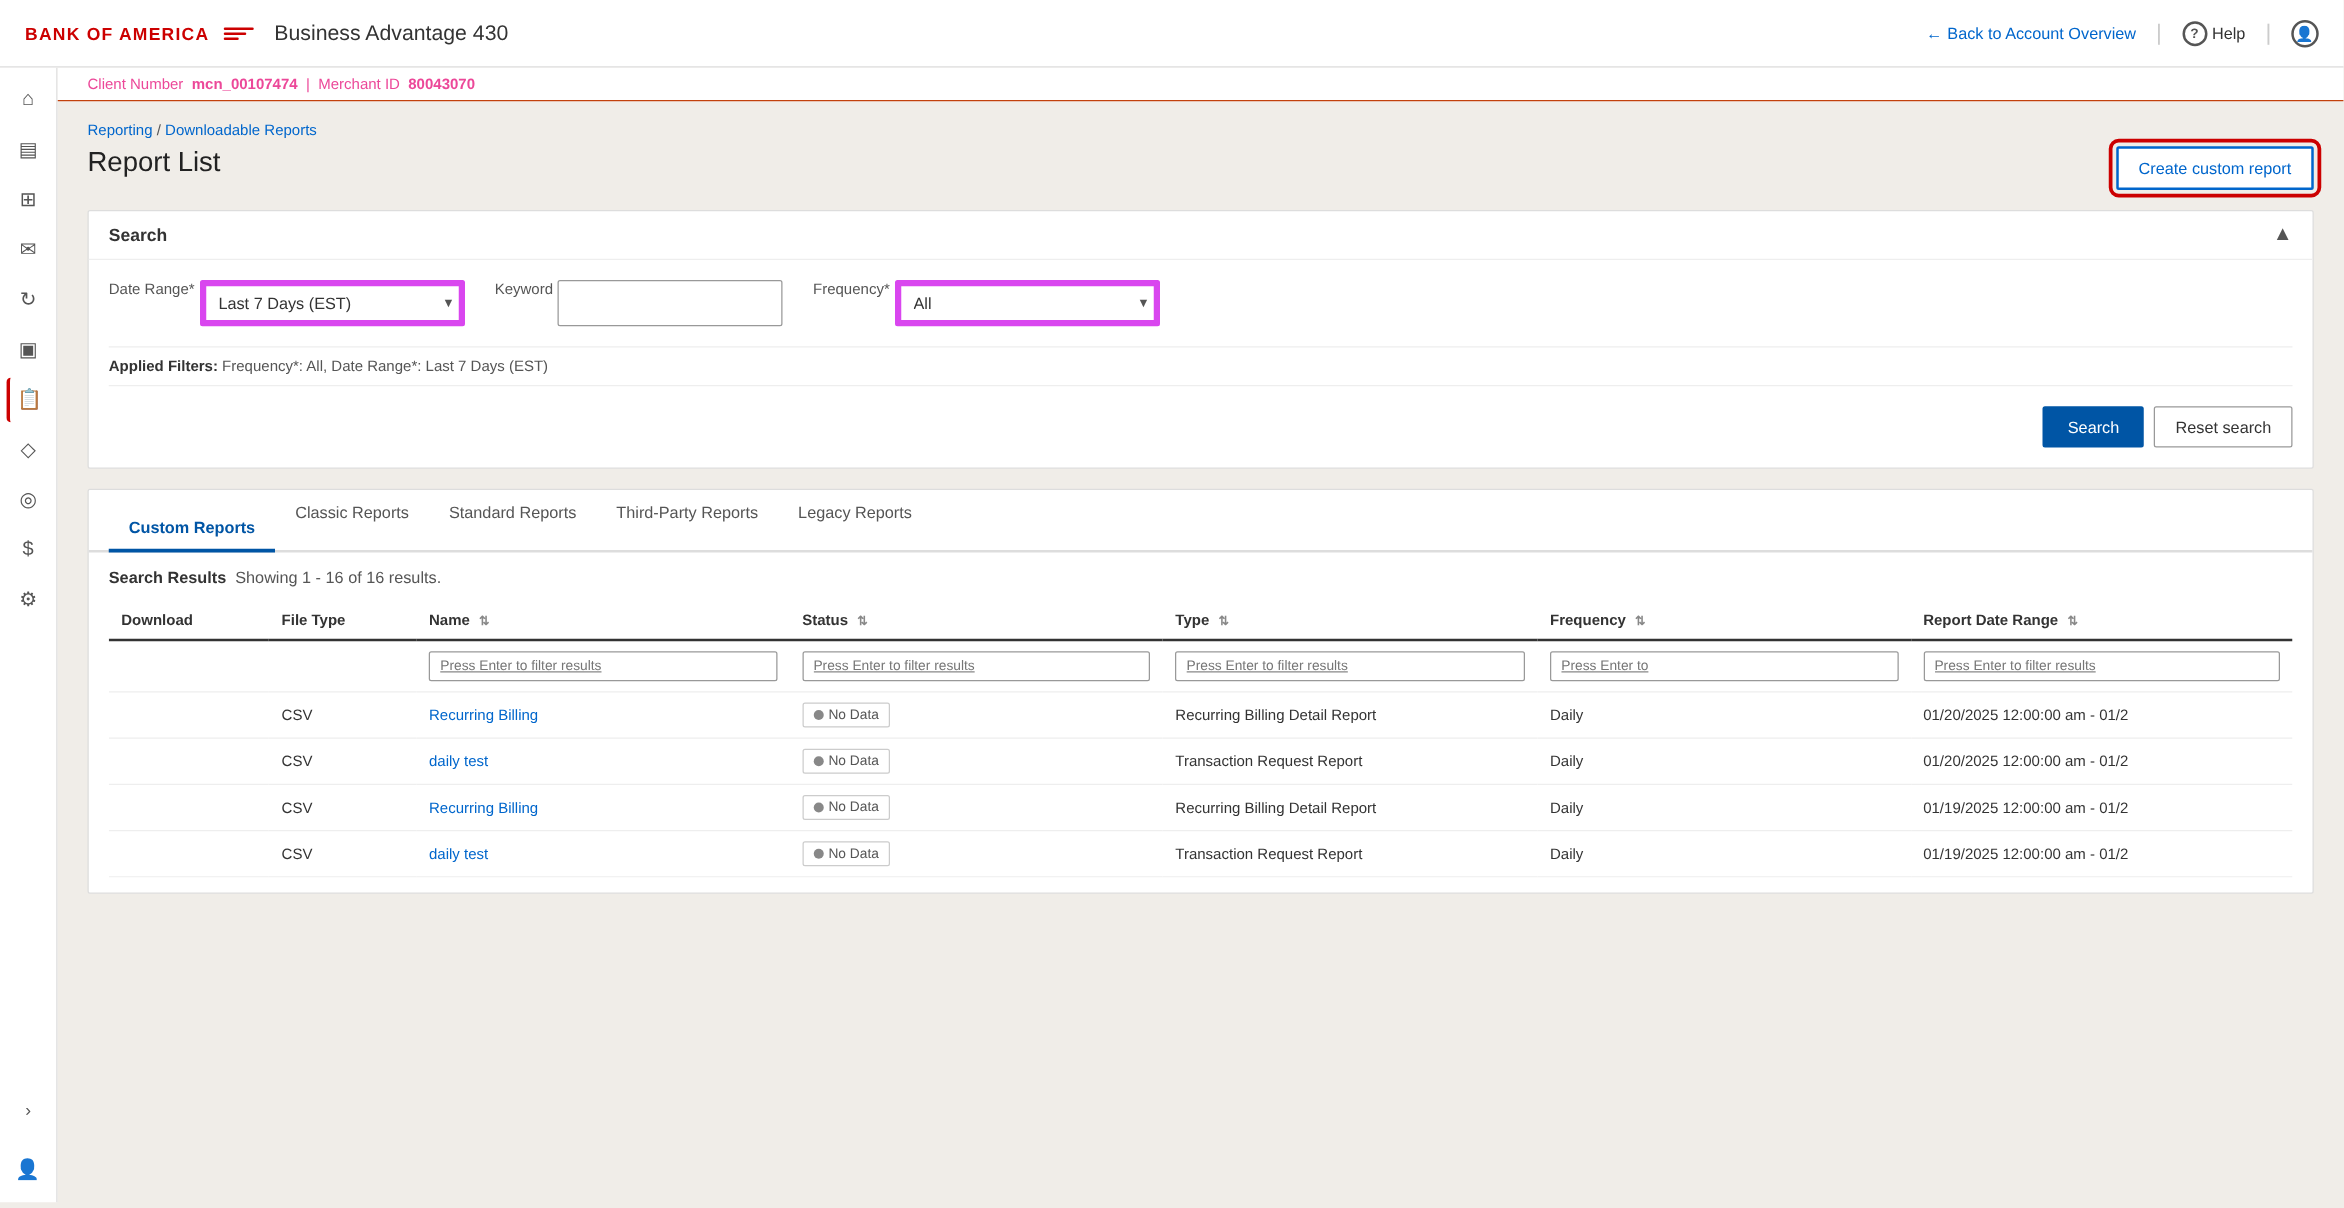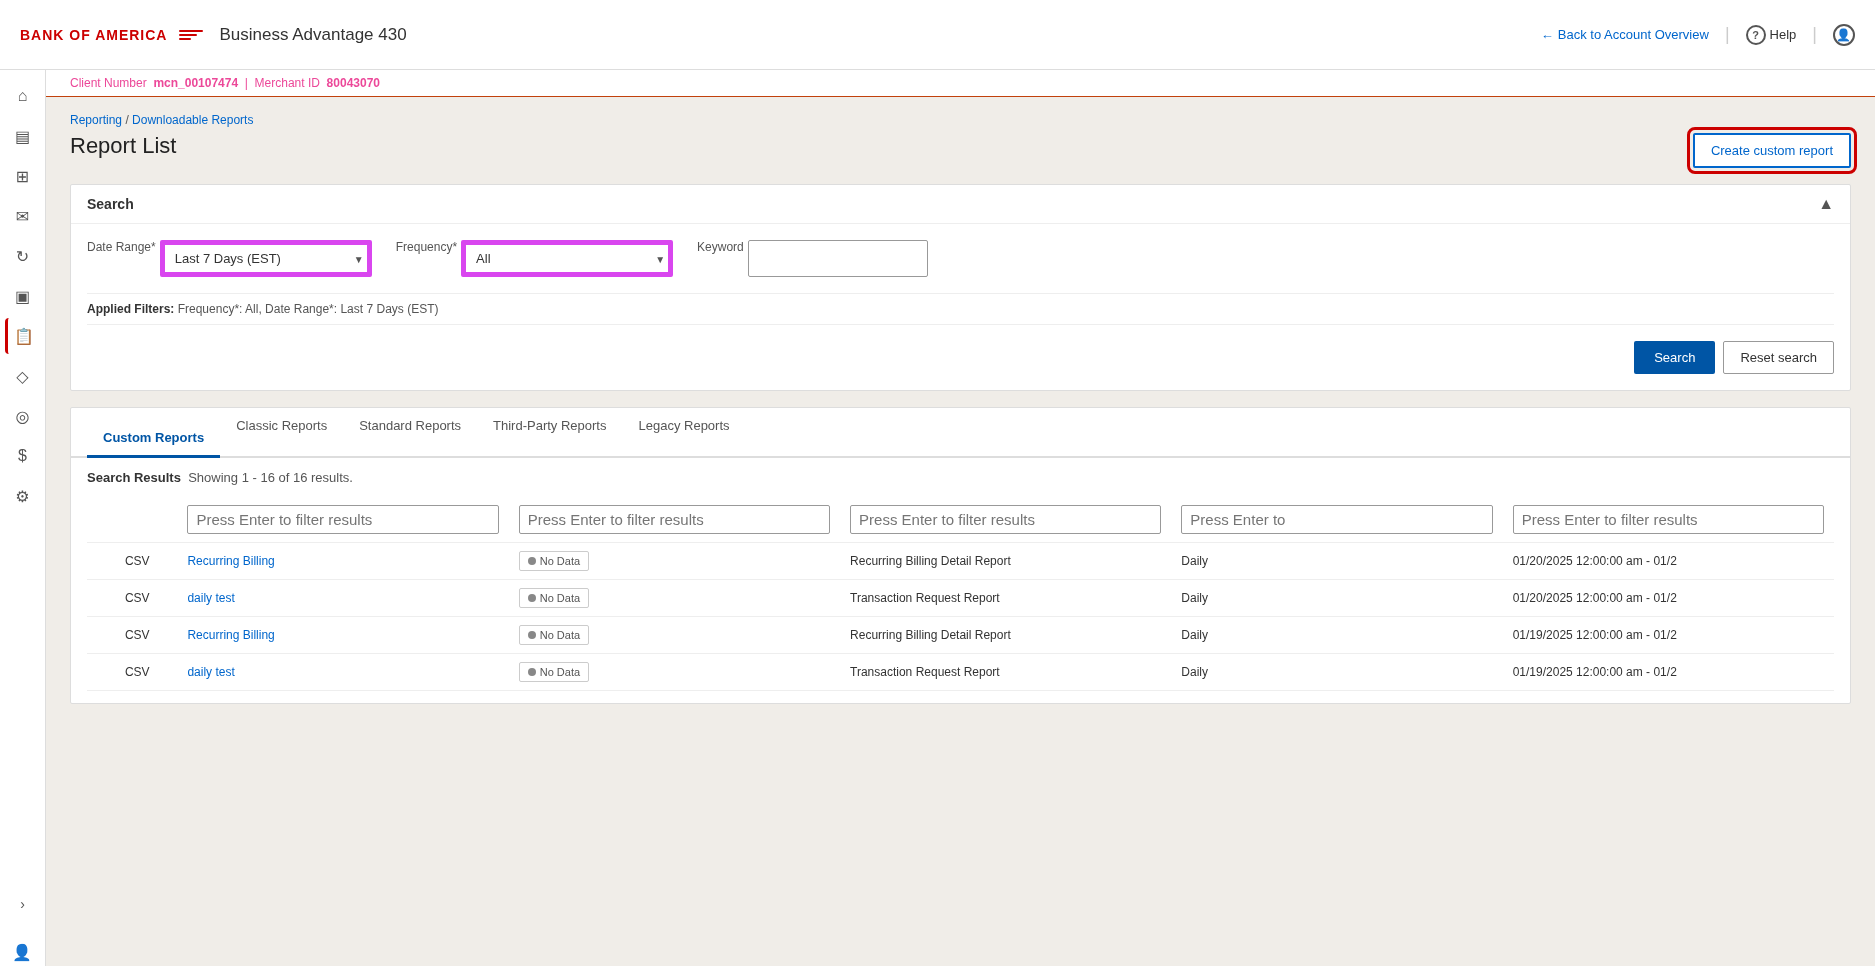--- a/index.html
+++ b/index.html
@@ -1,21 +1,21 @@
 <!DOCTYPE html>
 <html><head>
   <meta charset="utf-8">
   <style>
     * { box-sizing: border-box; margin: 0; padding: 0; }
     body { font-family: Arial, sans-serif; font-size: 13px; background: #f0ede8; color: #333; overflow: hidden; }
 
     
     .header {
       background: white;
-      height: 70px;
+      height: 54px;
       display: flex;
       align-items: center;
       padding: 0 20px;
       border-bottom: 1px solid #ddd;
       position: relative;
     }
     .header-logo {
       display: flex;
       align-items: center;
       gap: 8px;
@@ -325,22 +325,23 @@
     .sort-icon { font-size: 10px; color: #888; margin-left: 4px; }
     .filter-row td {
       padding: 4px 6px;
       border-bottom: 2px solid #333;
     }
     .filter-row input {
       width: 100%;
       padding: 5px 8px;
       border: 1px solid #999;
       border-radius: 2px;
-      font-size: 15px;
+      font-size: 11px;
       color: #888;
+      text-decoration: underline;
     }
     .results-table td {
       padding: 8px 10px;
       border-bottom: 1px solid #eee;
       color: #333;
     }
     .name-link { color: #0066cc; text-decoration: none; }
     .status-badge {
       display: inline-flex;
       align-items: center;
@@ -440,28 +441,28 @@
         </div>
         <div class="search-body">
           <div class="search-filters">
             <div class="filter-group">
               <label class="filter-label">Date Range*</label>
               <div class="select-wrapper">
                 <select class="filter-select"><option>Last 7 Days (EST)</option></select>
               </div>
             </div>
             <div class="filter-group">
+              <label class="filter-label">Keyword</label>
+              <input type="text" class="filter-input" style="">
+            </div>
+            <div class="filter-group">
               <label class="filter-label">Frequency*</label>
               <div class="select-wrapper">
                 <select class="filter-select"><option>All</option></select>
               </div>
-            </div>
-            <div class="filter-group">
-              <label class="filter-label">Keyword</label>
-              <input type="text" class="filter-input" style="">
             </div>
           </div>
           <div class="applied-filters">
             <strong>Applied Filters:</strong>
             <span>Frequency*: All,  Date Range*: Last 7 Days (EST)</span>
           </div>
           <div class="search-actions">
             <button class="btn-search">Search</button>
             <button class="btn-reset">Reset search</button>
           </div>
@@ -479,20 +480,29 @@
 
         <div class="results-section">
           <div class="results-header">
             <strong>Search Results</strong>&nbsp;
             <span>Showing 1 - 16 of 16 results.</span>
           </div>
 
           <div class="table-wrapper">
             <table class="results-table">
               <thead>
+                <tr>
+                  <th>Download</th>
+                  <th>File Type</th>
+                  <th>Name <span class="sort-icon">⇅</span></th>
+                  <th>Status <span class="sort-icon">⇅</span></th>
+                  <th>Type <span class="sort-icon">⇅</span></th>
+                  <th>Frequency <span class="sort-icon">⇅</span></th>
+                  <th>Report Date Range <span class="sort-icon">⇅</span></th>
+                </tr>
                 <tr class="filter-row">
                   <td></td>
                   <td></td>
                   <td><input type="text" placeholder="Press Enter to filter results" style=""></td>
                   <td><input type="text" placeholder="Press Enter to filter results" style=""></td>
                   <td><input type="text" placeholder="Press Enter to filter results" style=""></td>
                   <td><input type="text" placeholder="Press Enter to" style=""></td>
                   <td><input type="text" placeholder="Press Enter to filter results" style=""></td>
                 </tr>
               </thead>

